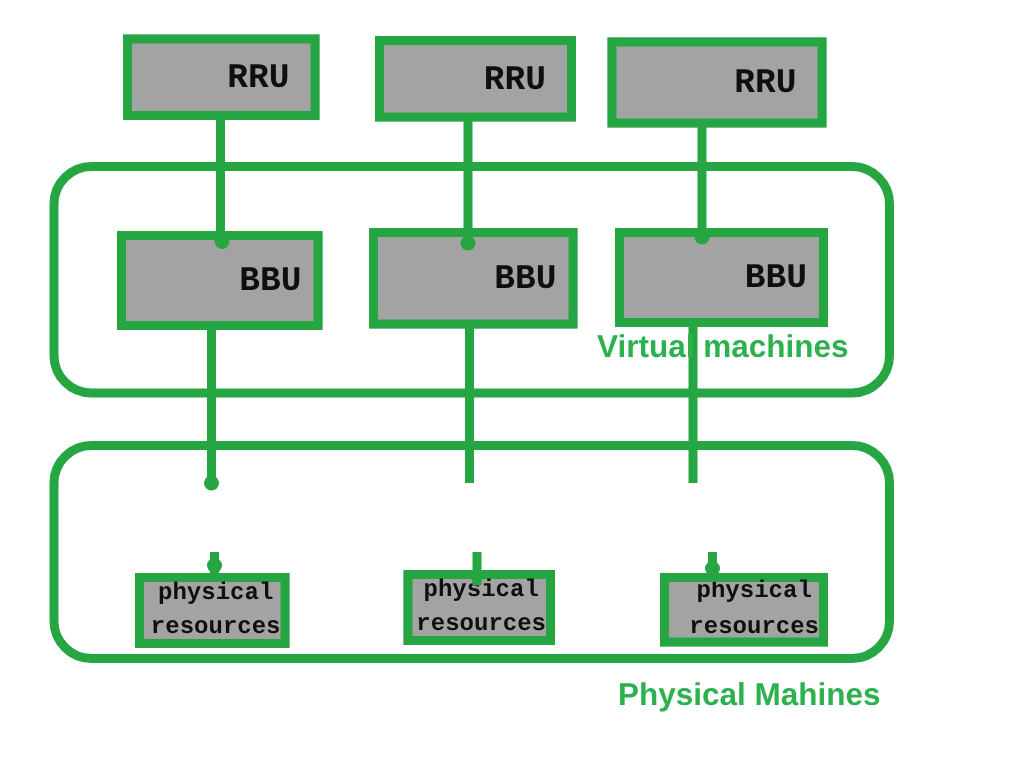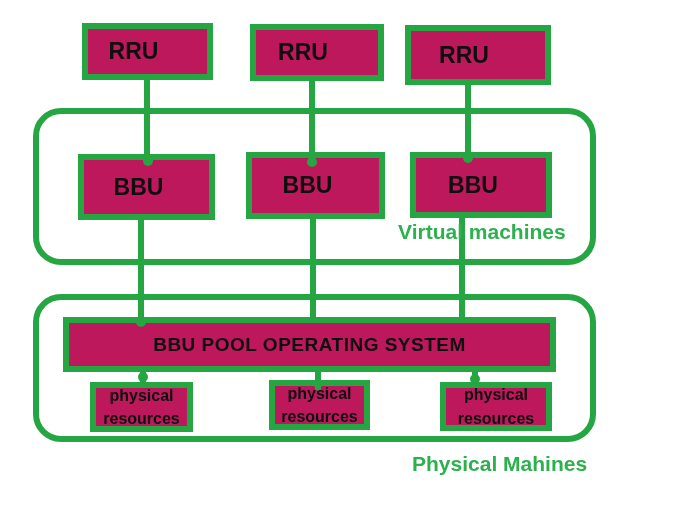--- a/index.html
+++ b/index.html
@@ -13,22 +13,22 @@
     position:relative;width:689px;height:507px;background:var(--bg);
     font-family:"Liberation Sans",sans-serif;overflow:hidden;
   }
   
   .container{
     position:absolute;border:6px solid var(--green);border-radius:28px;
     background:transparent;box-sizing:border-box;z-index:1;
   }
   
   .gbox{
-    position:absolute;border:6px solid var(--green);background:#be185d;
-    box-sizing:border-box;z-index:2;display:flex;align-items:center;justify-content:center;
+    position:absolute;border:6px solid var(--green);background:#a3a3a3;
+    box-sizing:border-box;z-index:2;display:flex;align-items:center;justify-content:flex-end;font-family:Liberation Mono, monospace;
   }
   .gbox .lbl{color:var(--ink);font-weight:bold;z-index:6;}
   .unit-lbl{font-size:23px;}
   .rru-lbl{transform:translateX(-14px);}
   .bbu-lbl{transform:translateX(-8px);}
   .pool-lbl{font-size:19px;letter-spacing:0.5px;}
   .pr-lbl{font-size:16px;line-height:1.45;text-align:center;}
   
   .vline{position:absolute;width:6px;background:var(--green);z-index:4;}
   .dot{position:absolute;width:10px;height:10px;border-radius:50%;background:var(--green);z-index:5;}
@@ -65,23 +65,20 @@
   <div class="gbox" style="left:78px;top:154px;width:137px;height:66px;">
     <span class="lbl unit-lbl bbu-lbl">BBU</span>
   </div>
   <div class="gbox" style="left:246px;top:152px;width:139px;height:67px;">
     <span class="lbl unit-lbl bbu-lbl">BBU</span>
   </div>
   <div class="gbox" style="left:410px;top:152px;width:142px;height:66px;">
     <span class="lbl unit-lbl bbu-lbl">BBU</span>
   </div>
 
-  <div class="gbox" style="left:63px;top:317px;width:493px;height:55px;">
-    <span class="lbl pool-lbl">BBU POOL OPERATING SYSTEM</span>
-  </div>
 
   <div class="gbox" style="left:90px;top:382px;width:103px;height:50px;">
     <span class="lbl pr-lbl"><span>physical</span><br>
     <span>resources</span></span>
   </div>
   <div class="gbox" style="left:269px;top:380px;width:101px;height:50px;">
     <span class="lbl pr-lbl"><span>physical</span><br>
     <span>resources</span></span>
   </div>
   <div class="gbox" style="left:440px;top:382px;width:112px;height:49px;">

